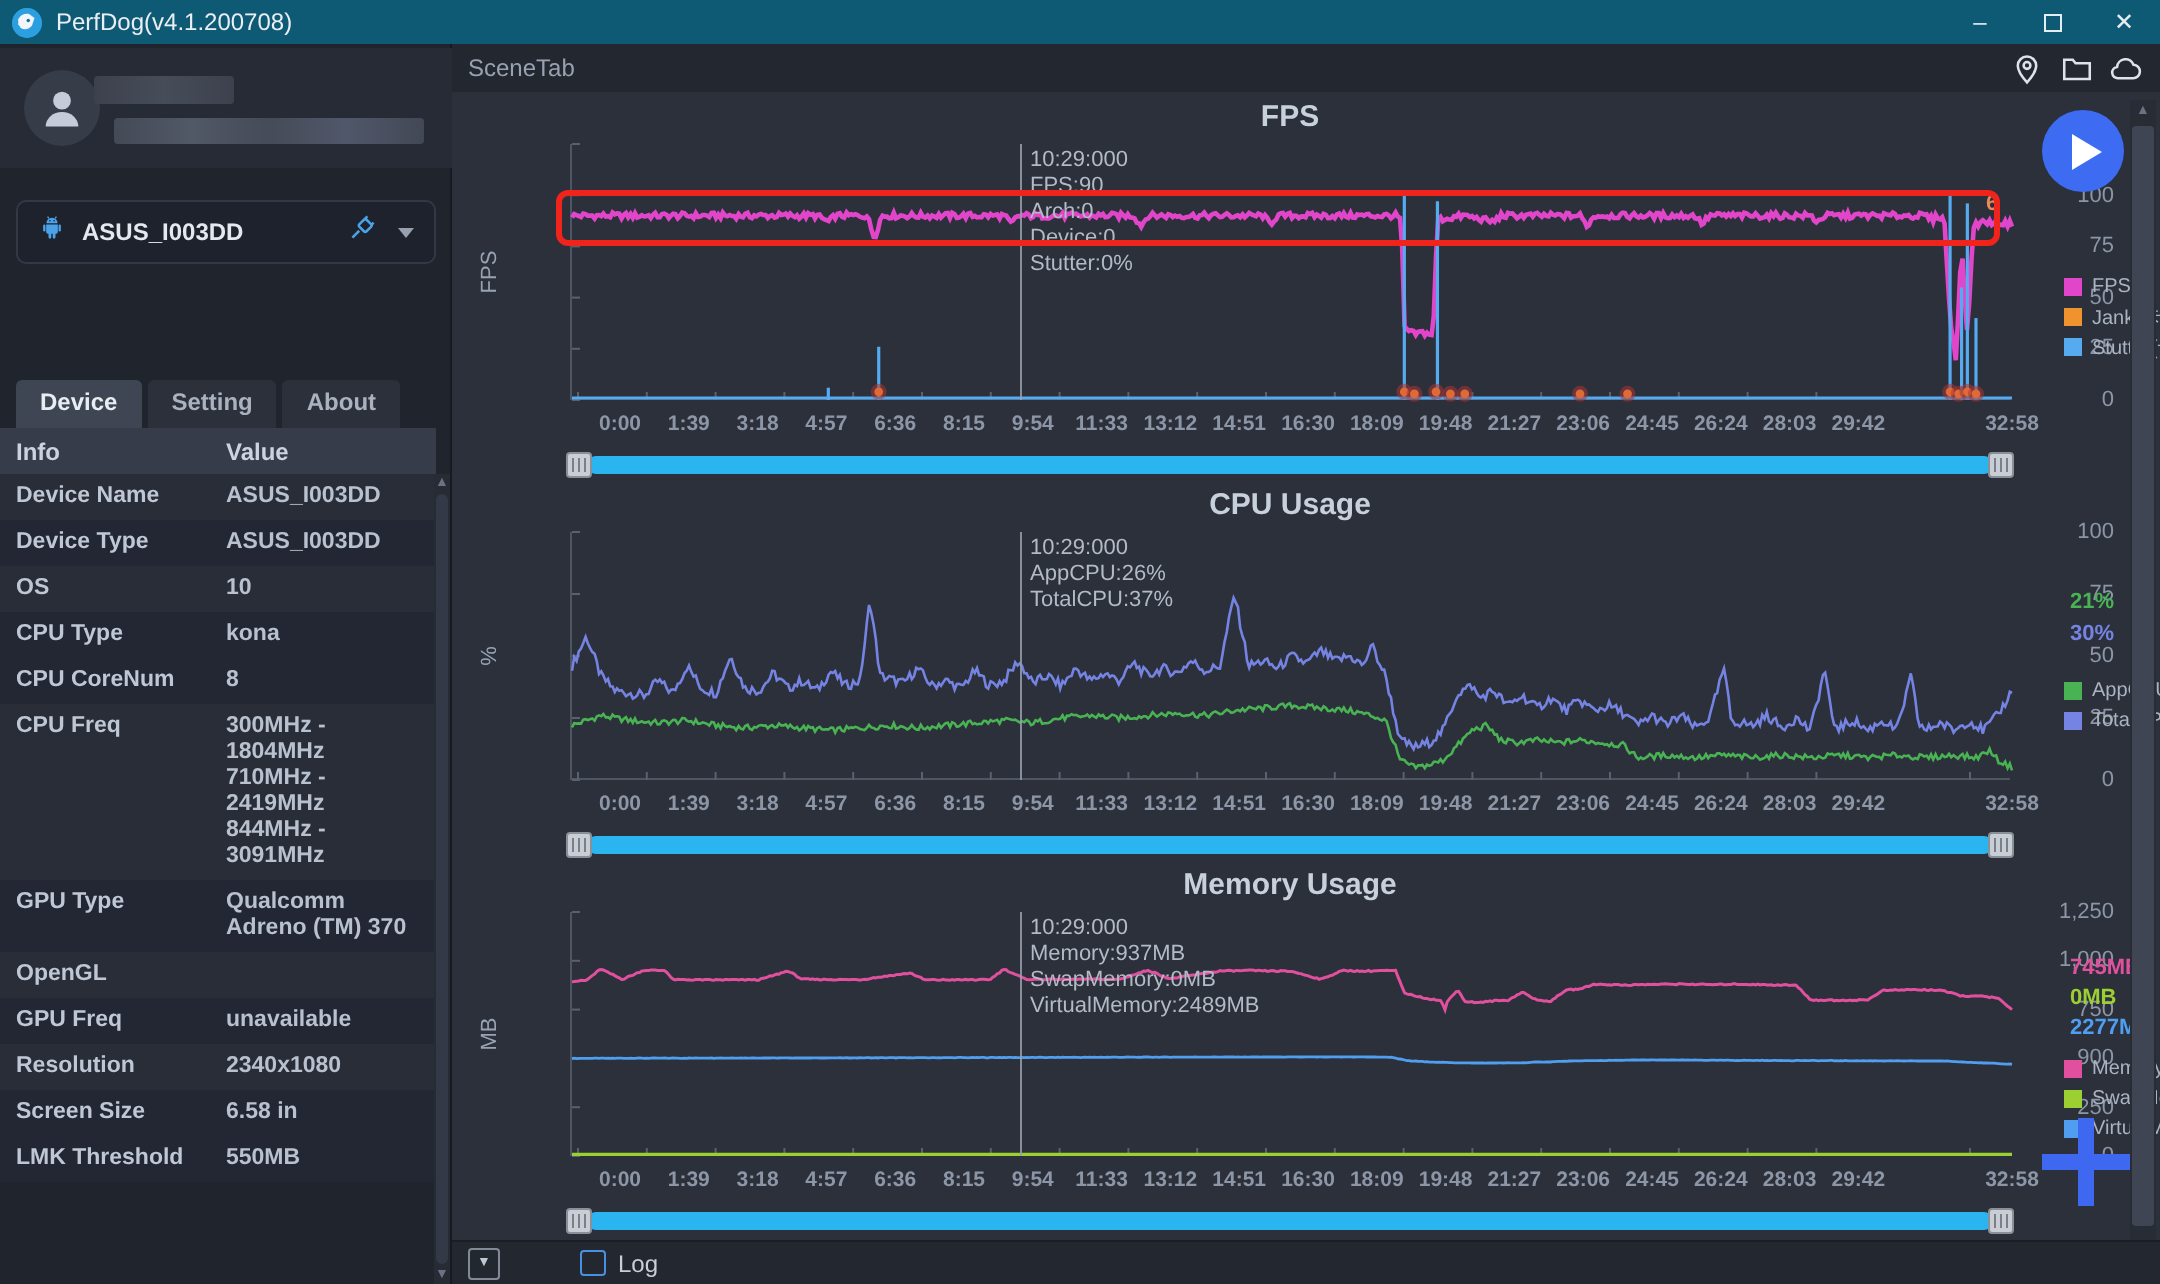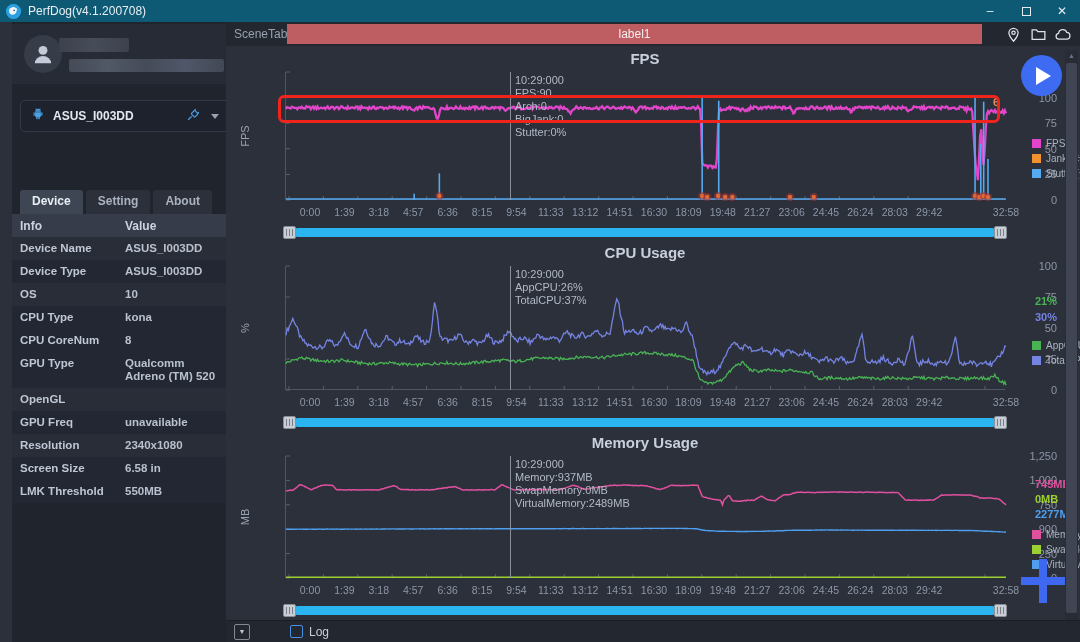--- a/index.html
+++ b/index.html
@@ -8,21 +8,21 @@
 
   
   #titlebar{position:absolute;left:0;top:0;width:1080px;height:22px;background:#0e5a74;display:flex;align-items:center;}
   #logo{width:15px;height:15px;border-radius:50%;margin-left:6px;background:#2b9fe0;position:relative;overflow:hidden;flex:0 0 auto;}
   #logo svg{display:block}
   #apptitle{color:#e9eff4;font-size:12px;margin-left:7px;flex:1;}
   .winbtn{width:36px;height:22px;display:flex;align-items:center;justify-content:center;color:#e6edf2;font-size:12px;cursor:default;}
   .maxbox{width:9px;height:9px;border:1px solid #e6edf2;}
 
   
-  #sidebar{position:absolute;left:0;top:22px;width:226px;height:620px;background:#20242d;border-right:1px solid #171a21;margin-left:12px;}
+  #sidebar{position:absolute;left:0;top:22px;width:226px;height:620px;background:#20242d;border-right:1px solid #171a21;}
   #profile{position:absolute;left:0;top:2px;width:226px;height:60px;background:#262b35;}
   #avatar{position:absolute;left:12px;top:11px;width:38px;height:38px;border-radius:50%;background:#363c48;display:flex;align-items:center;justify-content:center;}
   .redact1{position:absolute;left:47px;top:14px;width:70px;height:14px;background:linear-gradient(90deg,#3c414d,#464c58,#3c414d);border-radius:2px;}
   .redact2{position:absolute;left:57px;top:35px;width:155px;height:13px;background:linear-gradient(90deg,#444a56,#515866,#454b57,#50576a,#424854);border-radius:2px;}
   .selector{position:absolute;left:8px;width:210px;height:32px;background:#1d222d;border:1px solid #323846;border-radius:5px;display:flex;align-items:center;padding:0 10px;}
   #dev-sel{top:78px;}
   #app-sel{top:120px;}
   .sel-label{color:#e4e9f0;font-size:12px;font-weight:700;margin-left:8px;flex:1;}
   .caret{width:0;height:0;border-left:4px solid transparent;border-right:4px solid transparent;border-top:5px solid #97a0af;}
   #gameicon{width:17px;height:17px;border-radius:50%;background:radial-gradient(circle at 50% 45%,#e8c25a 0 30%,#a43826 55%,#7a5a20 75%,#caa040 100%);border:1px solid #caa040;flex:0 0 auto;}
@@ -51,21 +51,21 @@
   #icon-pin{left:779px;} #icon-folder{left:804px;} #icon-cloud{left:828px;}
 
   .chart{position:absolute;left:0;width:838px;height:196px;}
   #chart-fps{top:28px;} #chart-cpu{top:222px;} #chart-mem{top:412px;}
   .chart-title{position:absolute;left:59px;top:0;width:720px;text-align:center;font-size:15px;font-weight:700;color:#c8d0dc;}
   .plot{position:absolute;left:59px;top:22px;width:720px;border-left:1px solid #4e5563;border-bottom:1px solid #4e5563;}
   #chart-fps .plot{height:128px;} #chart-cpu .plot{height:124px;} #chart-mem .plot{height:122px;}
   .ylab{position:absolute;left:19px;font-size:11px;color:#9aa3b2;transform:translate(-50%,-50%) rotate(-90deg);}
   .yticks span{position:absolute;right:0;width:52px;text-align:right;padding-right:7px;font-size:11px;color:#8d96a6;}
   .xlabels{position:absolute;left:59px;width:720px;height:13px;}
-  .xlabels span{position:absolute;top:0;transform:translateX(-50%);font-size:10.5px;font-weight:400;color:#8d96a6;white-space:nowrap;padding-left:44px;}
+  .xlabels span{position:absolute;top:0;transform:translateX(-50%);font-size:10.5px;font-weight:700;color:#8d96a6;white-space:nowrap;padding-left:44px;}
   .slider{position:absolute;left:57px;width:724px;height:13px;}
   .slider .track{position:absolute;left:11px;right:11px;top:2px;height:9px;background:#2ab4f0;border-radius:4px;}
   .slider .handle{position:absolute;top:0;width:13px;height:13px;background:#c9ced6;border:1px solid #8a9098;border-radius:2px;
      background-image:repeating-linear-gradient(90deg,#7a8088 0 1px,transparent 1px 3px);background-size:7px 7px;background-position:center;background-repeat:no-repeat;}
   .slider .handle.left{left:0;} .slider .handle.right{right:0;}
   .legend{position:absolute;left:806px;width:120px;}
   .legend .li{display:flex;align-items:center;height:15px;}
   .legend .sw{width:9px;height:9px;margin-right:5px;flex:0 0 auto;}
   .legend .lt{font-size:10px;color:#aab3c0;white-space:nowrap;}
   .rv{position:absolute;font-size:11px;font-weight:700;white-space:nowrap;}
@@ -172,24 +172,33 @@
           <div class="tvalue">10</div>
         </div>
         <div class="trow odd">
           <div class="tlabel">CPU Type</div>
           <div class="tvalue">kona</div>
         </div>
         <div class="trow odd">
           <div class="tlabel">CPU CoreNum</div>
           <div class="tvalue">8</div>
         </div>
+        <div class="trow even">
+          <div class="tlabel">CPU Freq</div>
+          <div class="tvalue">300MHz -
+1804MHz
+710MHz -
+2419MHz
+844MHz -
+3091MHz</div>
+        </div>
         <div class="trow odd">
           <div class="tlabel">GPU Type</div>
           <div class="tvalue">Qualcomm
-Adreno (TM) 520</div>
+Adreno (TM) 370</div>
         </div>
         <div class="trow even">
           <div class="tlabel">OpenGL</div>
         </div>
         <div class="trow odd">
           <div class="tlabel">GPU Freq</div>
           <div class="tvalue">unavailable</div>
         </div>
         <div class="trow even">
           <div class="tlabel">Resolution</div>
@@ -207,21 +216,20 @@
     <div id="side-scroll">
       <span class="mini-arrow" style="top:1px;">▲</span>
       <span class="thumb"></span>
       <span class="mini-arrow" style="bottom:1px;">▼</span>
     </div>
   </div>
 
   <div id="main">
     <div id="scenebar">
       <span id="scene-label">SceneTab</span>
-      <span id="scene-marker" style="background: rgb(191, 94, 98);">label1</span>
       <span class="scene-icon" id="icon-pin">
         <svg width="17" height="17" viewBox="0 0 24 24" fill="none" stroke="#dde3ea" stroke-width="1.8">
             <path d="M12 21.5S5.5 14.2 5.5 9.7a6.5 6.5 0 0 1 13 0C18.5 14.2 12 21.5 12 21.5z"></path>
             <circle cx="12" cy="9.5" r="2.4"></circle>
           </svg>
       </span>
       <span class="scene-icon" id="icon-folder">
         <svg width="17" height="17" viewBox="0 0 24 24" fill="none" stroke="#dde3ea" stroke-width="1.8">
             <path d="M3 5.5h6l2 2.5h10v11H3z"></path>
           </svg>
@@ -306,21 +314,21 @@
             <circle cx="697.68" cy="123.904" r="2.2" fill="#e06a36"></circle>
             <circle cx="702" cy="124.928" r="4" fill="#a83434" opacity="0.55"></circle>
             <circle cx="702" cy="124.928" r="2.2" fill="#e06a36"></circle>
           </svg>
         </div>
         <div class="cursor" style="left: 284px; top: 22px; height: 128px;"></div>
         <div class="tooltip" style="left: 289px; top: 24px;">
           <div>10:29:000</div>
           <div>FPS:90</div>
           <div>Arch:0</div>
-          <div>BigJank:0</div>
+          <div>Device:0</div>
           <div>Stutter:0%</div>
         </div>
         <div class="annot" style="left: 52px; top: 45px; width: 722px; height: 28px;"></div>
         <div class="xlabels" style="top: 156px;">
           <span style="left: 3px;">0:00</span>
           <span style="left: 37.4px;">1:39</span>
           <span style="left: 71.8px;">3:18</span>
           <span style="left: 106.2px;">4:57</span>
           <span style="left: 140.6px;">6:36</span>
           <span style="left: 175px;">8:15</span>

